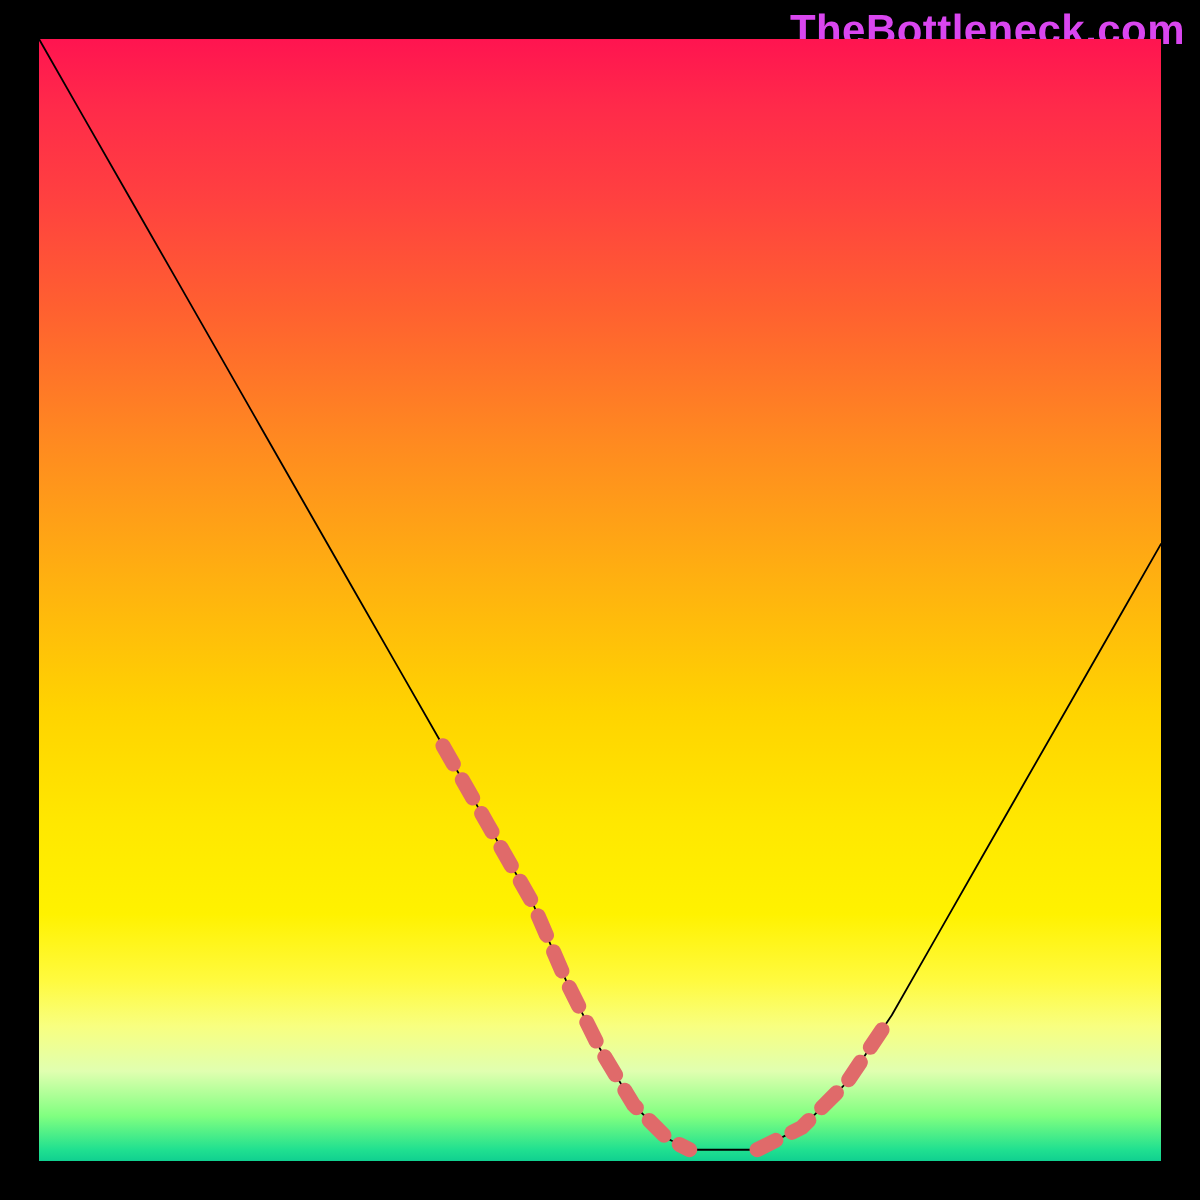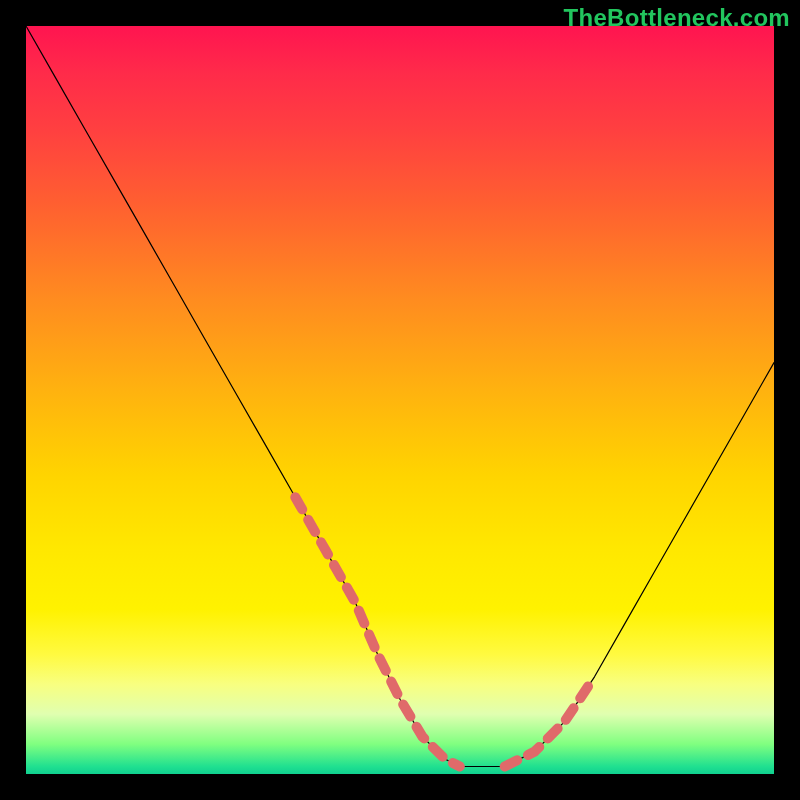--- a/index.html
+++ b/index.html
@@ -8,23 +8,23 @@
     position: relative;
     width: 800px;
     height: 800px;
     background: #000;
   }
   .watermark {
     position: absolute;
     top: 4px;
     right: 10px;
     font-family: Arial, Helvetica, sans-serif;
-    font-size: 24px;
+    font-size: 28px;
     font-weight: 600;
-    color: #22c55e;
+    color: #d946ef;
     letter-spacing: 0.3px;
   }
   .plot {
     position: absolute;
     left: 26px;
     top: 26px;
     width: 748px;
     height: 748px;
     
     background: linear-gradient(to bottom,

